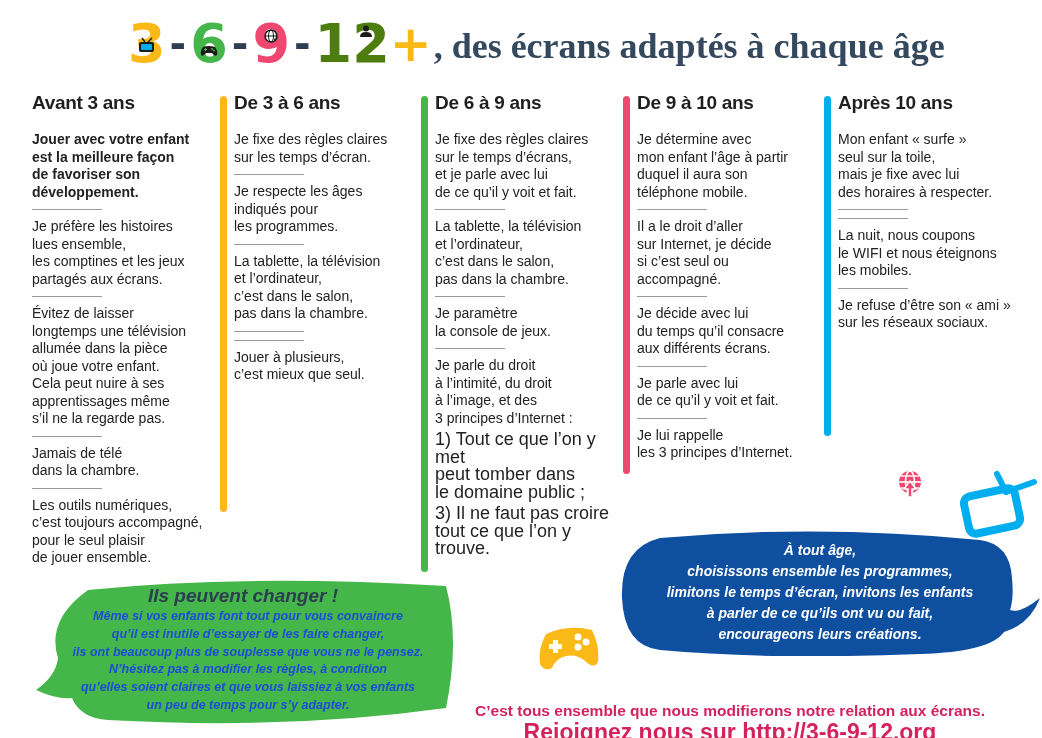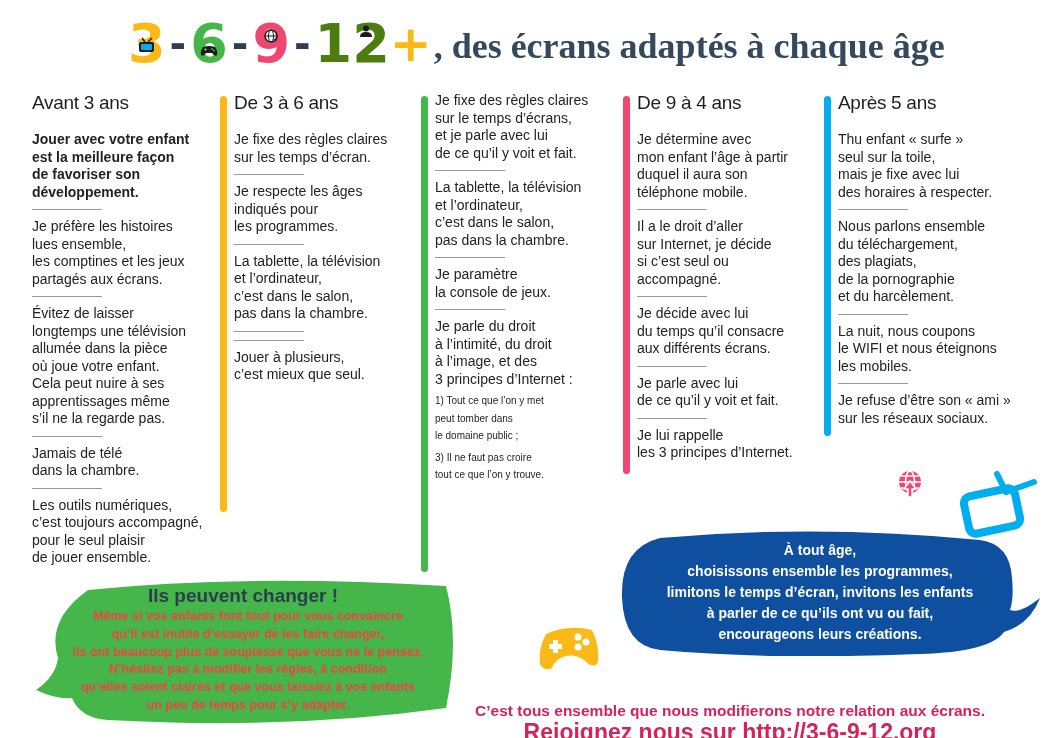--- a/index.html
+++ b/index.html
@@ -7,29 +7,29 @@
   body { position: relative; font-family: "Liberation Sans", sans-serif; color: #1f1f1f; }
 
   .title { position: absolute; left: 128px; top: 14px; height: 60px; display: flex; align-items: flex-end; white-space: nowrap; }
   .title .big { font-family: "DejaVu Sans", sans-serif; font-weight: bold; font-size: 54px; line-height: 60px; position: relative; display: inline-block; }
   .title .dash { font-family: "DejaVu Sans", sans-serif; font-weight: bold; font-size: 40px; line-height: 60px; color: #2c3e50; margin: 0 4px; }
   .title .rest { font-family: Liberation Serif, serif; font-weight: bold; font-size: 36px; line-height: 56px; color: #34495e; margin-left: 2px; }
   .title .ico { position: absolute; left: 50%; top: 54%; transform: translate(-50%, -50%); font-size: 13px; line-height: 13px; color: #1b1b1b; }
 
   .col { position: absolute; top: 92px; }
   .col .bar { position: absolute; left: -14px; top: 4px; width: 7px; border-radius: 4px; }
-  .col h2 { font-family: "Liberation Sans", sans-serif; font-size: 19px; font-weight: normal; color: #1f1f1f; margin-bottom: 17px; letter-spacing: -0.3px; }
+  .col h2 { font-family: "Liberation Sans", sans-serif; font-size: 19px; font-weight: bold; color: #1f1f1f; margin-bottom: 17px; letter-spacing: -0.3px; }
   .col .item { font-size: 14px; line-height: 17.5px; color: #222; white-space: pre-line; }
   .col .item.bold { font-weight: bold; }
   .col .sep { width: 70px; height: 1px; background: #9a9a9a; margin: 8px 0 8px 0; }
-  .col .sub { font-size: 10px; line-height: 17.5px; white-space: pre-line; margin-top: 4px; }
+  .col .sub { font-size: 18px; line-height: 17.5px; white-space: pre-line; margin-top: 4px; }
 
   .bubble { position: absolute; }
   .bubble svg { position: absolute; left: 0; top: 0; }
-  .bubble .txt { position: absolute; text-align: center; white-space: pre-line; font-weight: bold; }
+  .bubble .txt { position: absolute; text-align: center; white-space: pre-line; font-weight: bold; font-style: italic; }
 
   .footer { position: absolute; left: 440px; top: 701px; width: 580px; text-align: center; color: #d4225c; font-weight: bold; }
   .footer .l1 { font-size: 15.5px; line-height: 20px; }
   .footer .l2 { font-size: 23px; line-height: 22px; }
 
   .deco { position: absolute; }
 </style>
 </head>
 <body>
 
@@ -128,20 +128,21 @@
 c’est dans le salon,
 pas dans la chambre.</div>
   <div class="sep"></div>
   <div class="sep"></div>
   <div class="item">Jouer à plusieurs,
 c’est mieux que seul.</div>
 </div>
 
 <div class="col" style="left:435px; width:180px;">
   <div class="bar" style="background:#45b649; height:476px;"></div>
+  <h2>De 6 à 9 ans</h2>
   <div class="item">Je fixe des règles claires
 sur le temps d’écrans,
 et je parle avec lui
 de ce qu’il y voit et fait.</div>
   <div class="sep"></div>
   <div class="item">La tablette, la télévision
 et l’ordinateur,
 c’est dans le salon,
 pas dans la chambre.</div>
   <div class="sep"></div>
@@ -154,21 +155,21 @@
 3 principes d’Internet :</div>
   <div class="sub">1) Tout ce que l’on y met
 peut tomber dans
 le domaine public ;</div>
   <div class="sub">3) Il ne faut pas croire
 tout ce que l’on y trouve.</div>
 </div>
 
 <div class="col" style="left:637px; width:180px;">
   <div class="bar" style="background:#ef476f; height:378px;"></div>
-  <h2>De 9 à 4 ans</h2>
+  <h2>De 9 à 10 ans</h2>
   <div class="item">Je détermine avec
 mon enfant l’âge à partir
 duquel il aura son
 téléphone mobile.</div>
   <div class="sep"></div>
   <div class="item">Il a le droit d’aller
 sur Internet, je décide
 si c’est seul ou
 accompagné.</div>
   <div class="sep"></div>
@@ -178,31 +179,26 @@
   <div class="sep"></div>
   <div class="item">Je parle avec lui
 de ce qu’il y voit et fait.</div>
   <div class="sep"></div>
   <div class="item">Je lui rappelle
 les 3 principes d’Internet.</div>
 </div>
 
 <div class="col" style="left:838px; width:200px;">
   <div class="bar" style="background:#00aeef; height:340px;"></div>
-  <h2>Après 5 ans</h2>
-  <div class="item">Thu enfant « surfe »
+  <h2>Après 10 ans</h2>
+  <div class="item">Mon enfant « surfe »
 seul sur la toile,
 mais je fixe avec lui
 des horaires à respecter.</div>
   <div class="sep"></div>
-  <div class="item">Nous parlons ensemble
-du téléchargement,
-des plagiats,
-de la pornographie
-et du harcèlement.</div>
   <div class="sep"></div>
   <div class="item">La nuit, nous coupons
 le WIFI et nous éteignons
 les mobiles.</div>
   <div class="sep"></div>
   <div class="item">Je refuse d’être son « ami »
 sur les réseaux sociaux.</div>
 </div>
 
 <div class="deco" style="left:897px; top:470px;">
@@ -231,21 +227,21 @@
     <circle cx="50" cy="22" r="3.5" fill="#fff"></circle>
     <circle cx="42" cy="27" r="3.5" fill="#fff"></circle>
   </svg>
 </div>
 
 <div class="bubble" style="left:28px; top:580px; width:430px; height:148px;">
   <svg width="430" height="148" viewBox="0 0 430 148">
     <path d="M60 10 Q215 -6 418 6 Q432 60 418 128 Q260 150 80 140 Q52 138 44 118 Q30 120 8 110 Q28 96 30 78 Q18 40 60 10 Z" fill="#45b649"></path>
   </svg>
   <div class="txt" style="left:0; top:5px; width:430px; font-size:19px; line-height:22px; color:#2c3e50;">Ils peuvent changer !</div>
-  <div class="txt" style="left:10px; top:28px; width:420px; font-size:12.5px; line-height:17.8px; color:#ef4444;">Même si vos enfants font tout pour vous convaincre
+  <div class="txt" style="left:10px; top:28px; width:420px; font-size:12.5px; line-height:17.8px; color:#1d4ed8;">Même si vos enfants font tout pour vous convaincre
 qu’il est inutile d’essayer de les faire changer,
 ils ont beaucoup plus de souplesse que vous ne le pensez.
 N’hésitez pas à modifier les règles, à condition
 qu’elles soient claires et que vous laissiez à vos enfants
 un peu de temps pour s’y adapter.</div>
 </div>
 
 <div class="bubble" style="left:620px; top:528px; width:420px; height:128px;">
   <svg width="420" height="128" viewBox="0 0 420 128">
     <path d="M40 10 Q200 -4 360 12 Q390 16 392 50 Q394 70 390 82 Q400 86 420 70 Q410 96 384 104 Q370 124 300 126 Q150 132 40 122 Q4 118 2 70 Q0 20 40 10 Z" fill="#0f4fa0"></path>

